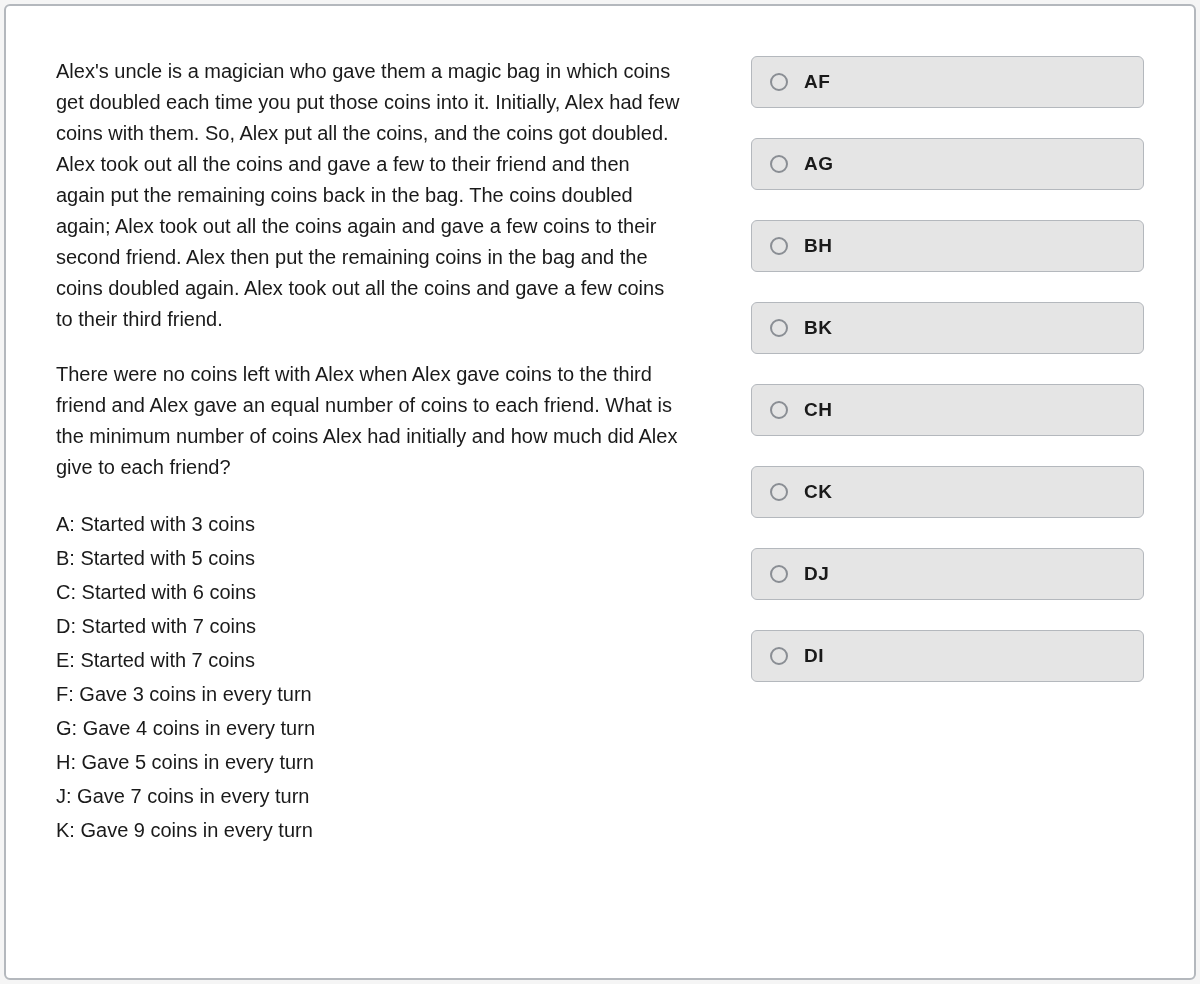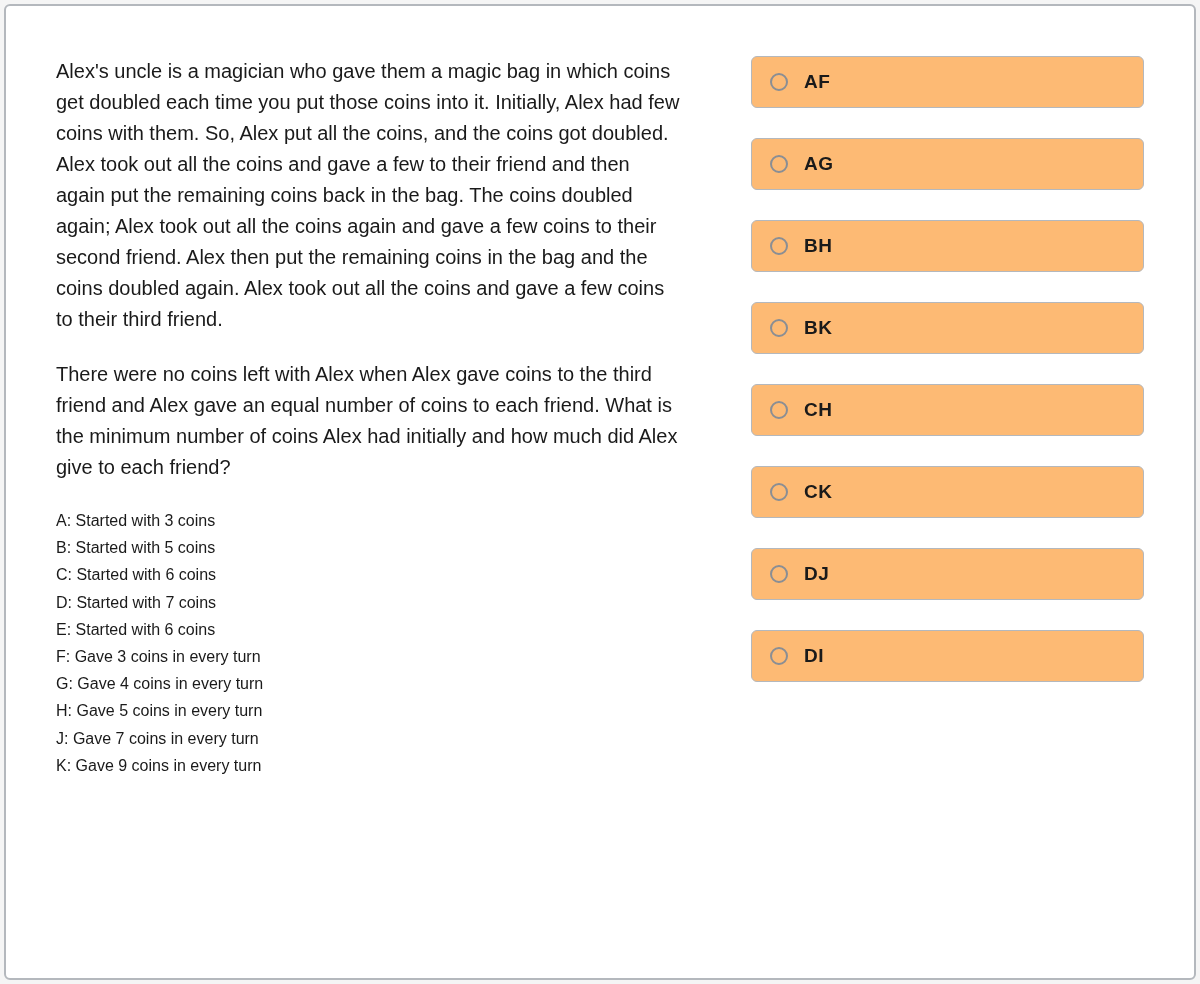--- a/index.html
+++ b/index.html
@@ -30,36 +30,36 @@
     .right-column {
       flex: 1;
     }
     .question-para {
       font-size: 20px;
       line-height: 1.55;
       color: #1a1a1a;
       margin-bottom: 24px;
     }
     .options-list {
-      font-size: 16px;
+      font-size: 20px;
       line-height: 1.7;
       color: #1a1a1a;
     }
     .option-line {
       display: block;
     }
     .answer-choice {
       display: flex;
       align-items: center;
       border: 1px solid #b4b8bd;
       border-radius: 6px;
       padding: 14px 18px;
       margin-bottom: 30px;
       cursor: pointer;
-      background: #fdba74;
+      background: #e5e5e5;
     }
     .radio-circle {
       width: 18px;
       height: 18px;
       border: 2px solid #8a8e94;
       border-radius: 50%;
       margin-right: 16px;
       flex-shrink: 0;
     }
     .answer-label {
@@ -75,21 +75,21 @@
 <div class="outer-container">
   <div class="content-wrapper">
     <div class="left-column">
       <p class="question-para">Alex's uncle is a magician who gave them a magic bag in which coins get doubled each time you put those coins into it. Initially, Alex had few coins with them. So, Alex put all the coins, and the coins got doubled. Alex took out all the coins and gave a few to their friend and then again put the remaining coins back in the bag. The coins doubled again; Alex took out all the coins again and gave a few coins to their second friend. Alex then put the remaining coins in the bag and the coins doubled again. Alex took out all the coins and gave a few coins to their third friend.</p>
       <p class="question-para">There were no coins left with Alex when Alex gave coins to the third friend and Alex gave an equal number of coins to each friend. What is the minimum number of coins Alex had initially and how much did Alex give to each friend?</p>
       <div class="options-list">
         <span class="option-line">A: Started with 3 coins</span>
         <span class="option-line">B: Started with 5 coins</span>
         <span class="option-line">C: Started with 6 coins</span>
         <span class="option-line">D: Started with 7 coins</span>
-        <span class="option-line">E: Started with 6 coins</span>
+        <span class="option-line">E: Started with 7 coins</span>
         <span class="option-line">F: Gave 3 coins in every turn</span>
         <span class="option-line">G: Gave 4 coins in every turn</span>
         <span class="option-line">H: Gave 5 coins in every turn</span>
         <span class="option-line">J: Gave 7 coins in every turn</span>
         <span class="option-line">K: Gave 9 coins in every turn</span>
       </div>
     </div>
     <div class="right-column">
       <div class="answer-choice">
         <span class="radio-circle"></span>

